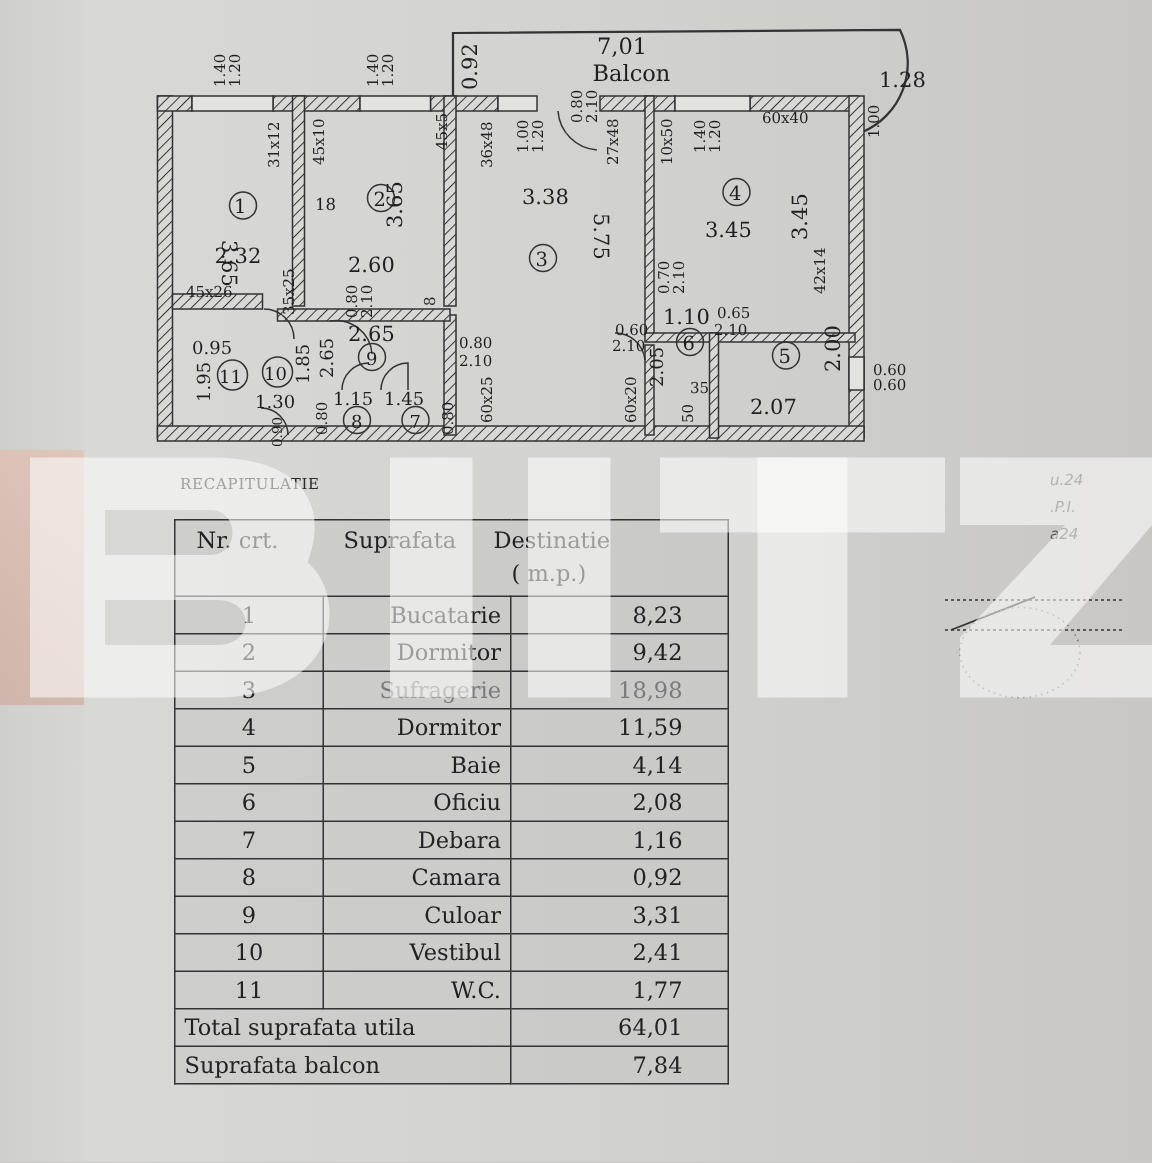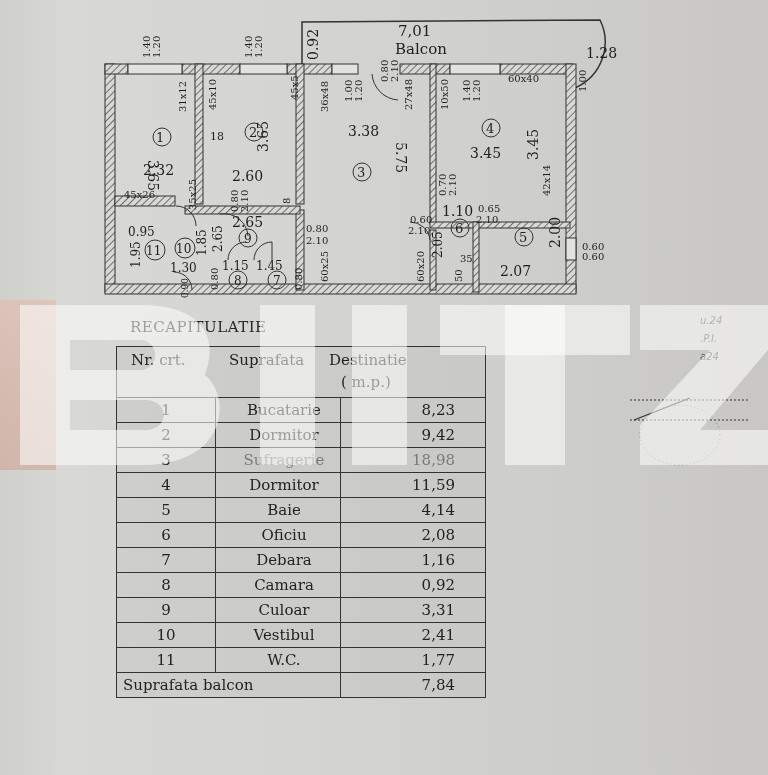--- a/index.html
+++ b/index.html
@@ -3,26 +3,26 @@
 <meta charset="utf-8">
 <style>
   html,body{margin:0;padding:0;}
   body{width:768px;height:775px;overflow:hidden;background:#c9c8c4;position:relative;font-family:"DejaVu Serif","Liberation Serif",serif;color:#222;}
   .paper{position:absolute;left:0;top:0;width:768px;height:775px;
     background:linear-gradient(90deg,#cfcfcb 0,#d6d6d2 55px,#d8d8d4 60px,#d4d4d0 300px,#cfcfcb 500px,#c8c7c3 768px);}
   .leftstrip{position:absolute;left:0;top:300px;width:56px;height:170px;background:linear-gradient(180deg,#e6b8a8,#d9a899 60%,#cfa090);opacity:.55;}
   .plan{position:absolute;left:0;top:0;}
   .plan text{font-family:"DejaVu Serif","Liberation Serif",serif;fill:#1f1f1f;}
   .watermark{position:absolute;left:0;top:300px;width:768px;height:170px;pointer-events:none;}
-  .wm-title{position:absolute;left:130px;top:318px;font-size:15px;letter-spacing:.5px;color:#2a2a2a;}
+  .wm-title{position:absolute;left:120px;top:318px;font-size:10px;letter-spacing:.5px;color:#2a2a2a;}
   table.recap{position:absolute;left:116px;top:346px;border-collapse:collapse;font-size:15px;background:rgba(190,190,186,.35);}
   table.recap td{border:1.5px solid #333;height:24px;padding:0 6px;}
   table.recap .hdr td{height:46px;vertical-align:top;padding-top:4px;}
   .c-nr{width:86px;text-align:center;}
-  .c-dest{width:100px;text-align:center;padding-left:18px !important;}
+  .c-dest{width:100px;text-align:right;padding-left:18px !important;}
   .c-sup{width:108px;text-align:right;padding-right:30px !important;}
   .tot-label{text-align:left;}
   .faded{color:#7a7a7a;}
   .sig{position:absolute;left:700px;top:312px;font-family:"DejaVu Sans",sans-serif;font-style:italic;font-size:10px;color:#555;line-height:18px;}
   .sig-lines{position:absolute;left:630px;top:380px;}
 </style>
 </head>
 <body>
 
 <div class="paper"></div>
@@ -236,20 +236,24 @@
         <td class="c-nr">10</td>
         <td class="c-dest">Vestibul</td>
         <td class="c-sup">2,41</td>
       </tr>
   <tr>
         <td class="c-nr">11</td>
         <td class="c-dest">W.C.</td>
         <td class="c-sup">1,77</td>
       </tr>
   <tr>
+        <td colspan="2" class="tot-label">Total suprafata utila</td>
+        <td class="c-sup">64,01</td>
+      </tr>
+  <tr>
         <td colspan="2" class="tot-label">Suprafata balcon</td>
         <td class="c-sup">7,84</td>
       </tr>
 </tbody>
   </table>
 
 <div class="sig">
   <div>u.24</div>
   <div>.P.I.</div>
   <div>a24</div>

